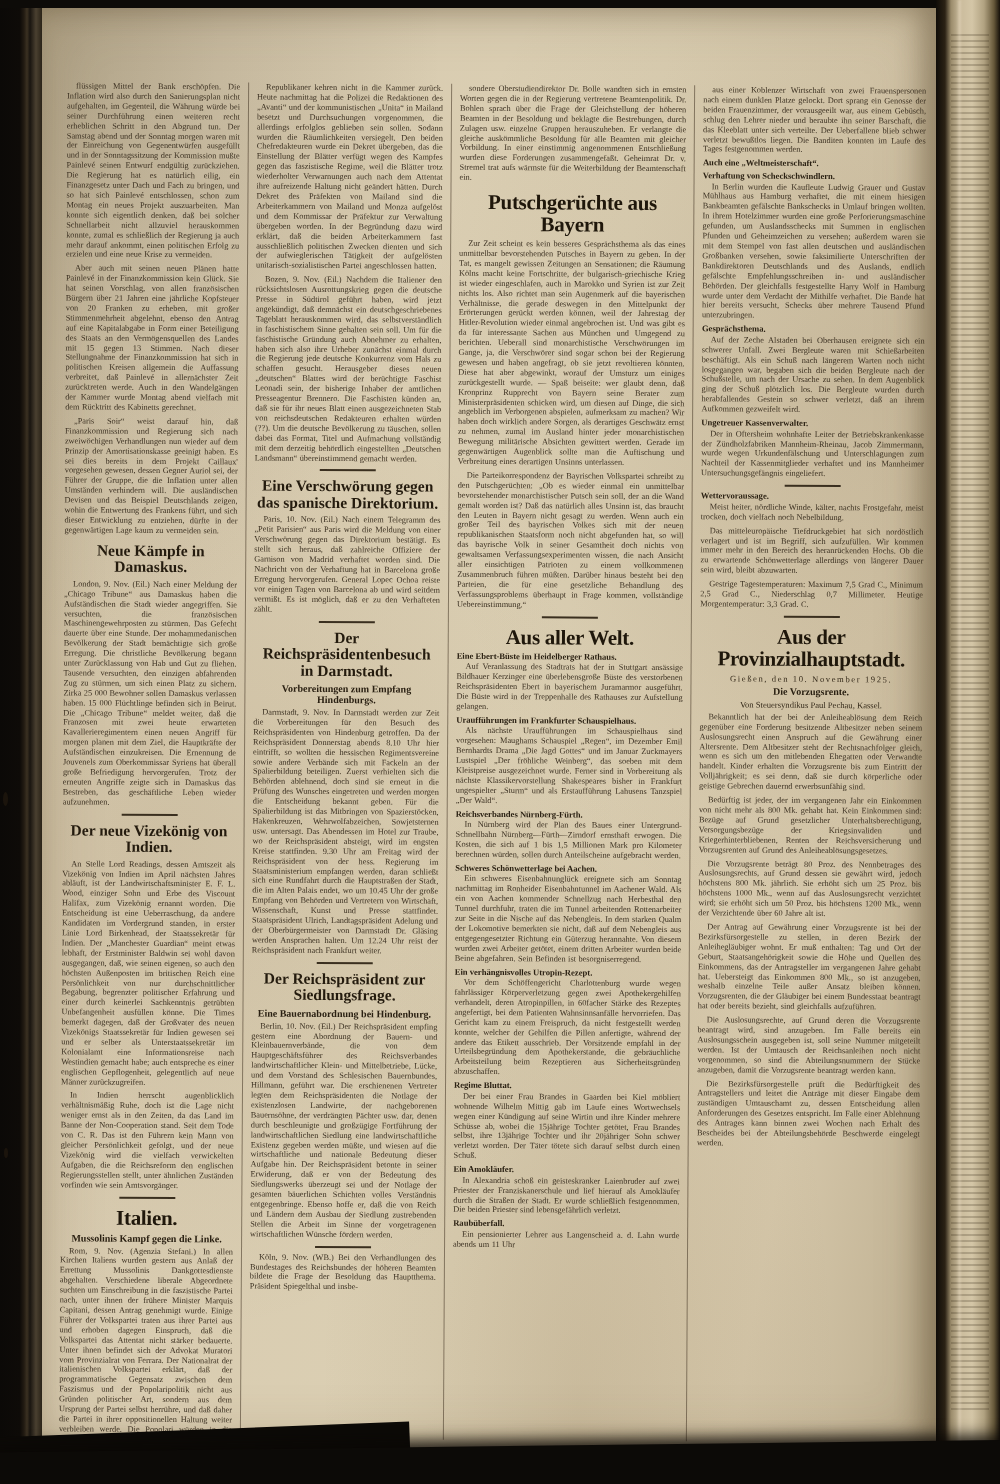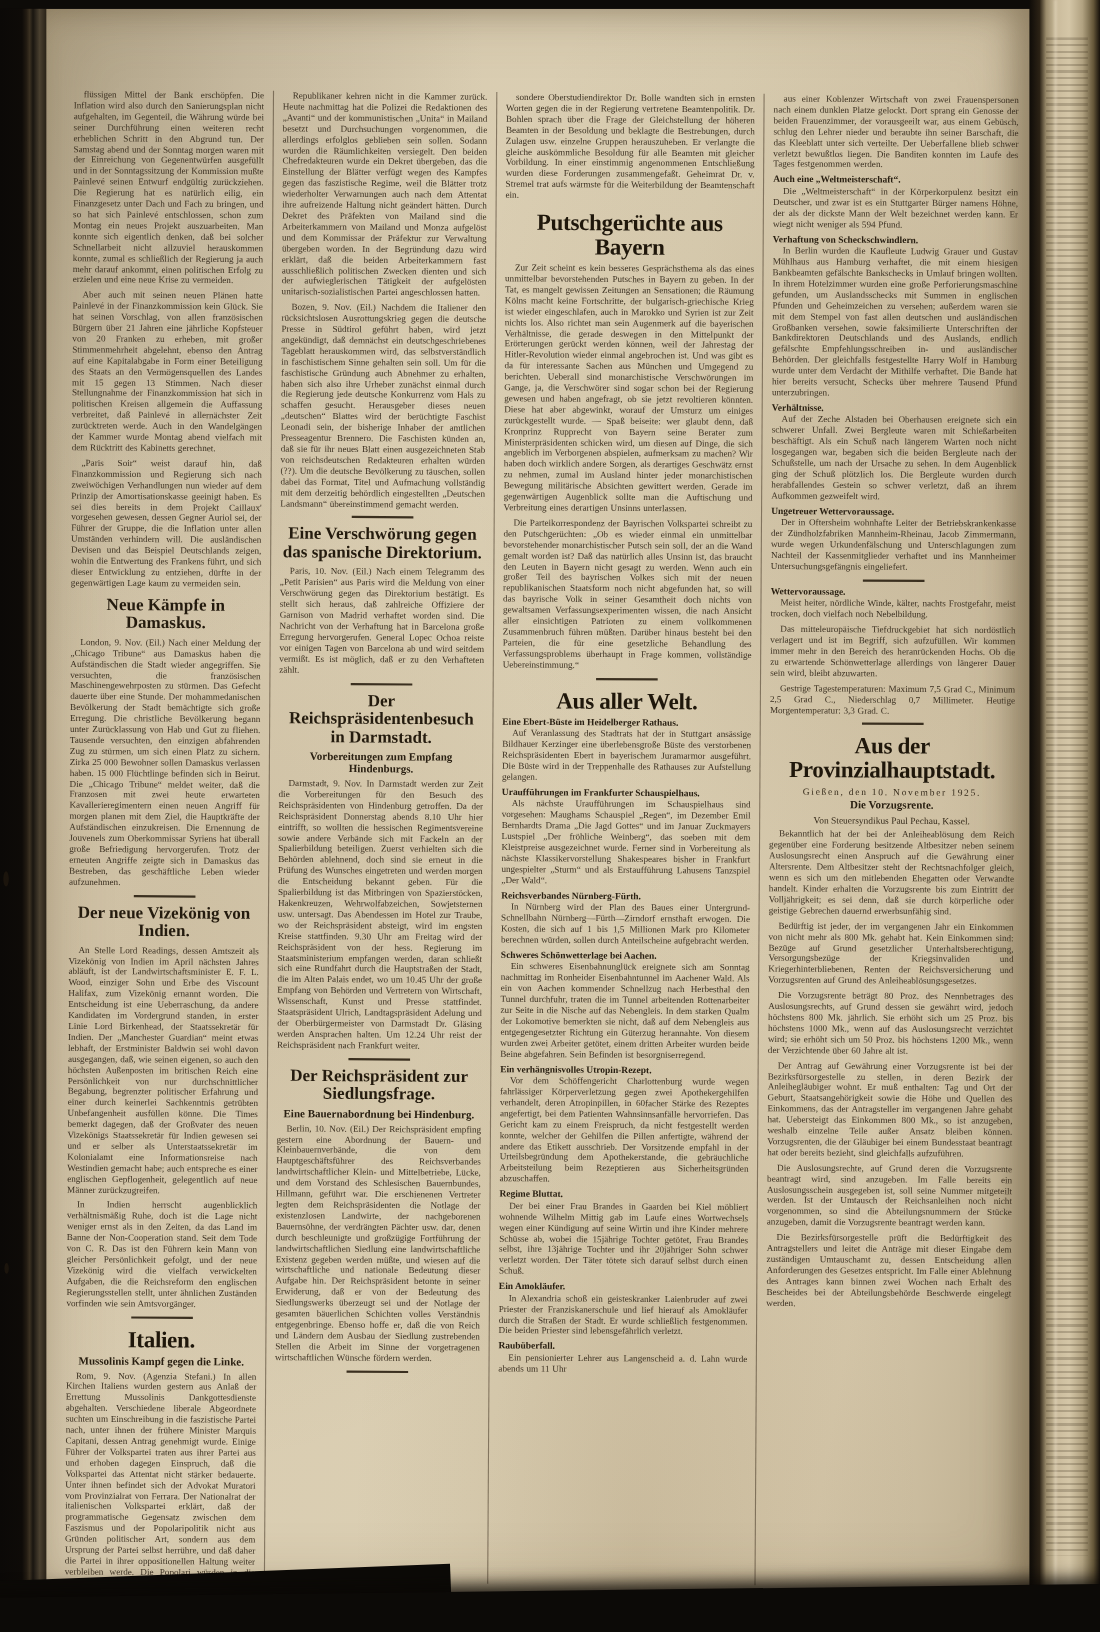--- a/index.html
+++ b/index.html
@@ -92,20 +92,21 @@
           <p class="para">Paris, 10. Nov. (Eil.) Nach einem Telegramm des „Petit Parisien“ aus Paris wird die Meldung von einer Verschwörung gegen das Direktorium bestätigt. Es stellt sich heraus, daß zahlreiche Offiziere der Garnison von Madrid verhaftet worden sind. Die Nachricht von der Verhaftung hat in Barcelona große Erregung hervorgerufen. General Lopec Ochoa reiste vor einigen Tagen von Barcelona ab und wird seitdem vermißt. Es ist möglich, daß er zu den Verhafteten zählt.</p>
           <div class="article-rule"></div>
           <h2 class="headline-major">Der Reichspräsidentenbesuch in Darmstadt.</h2>
           <h3 class="headline-sub">Vorbereitungen zum Empfang Hindenburgs.</h3>
           <p class="para">Darmstadt, 9. Nov. In Darmstadt werden zur Zeit die Vorbereitungen für den Besuch des Reichspräsidenten von Hindenburg getroffen. Da der Reichspräsident Donnerstag abends 8.10 Uhr hier eintrifft, so wollten die hessischen Regimentsvereine sowie andere Verbände sich mit Fackeln an der Spalierbildung beteiligen. Zuerst verhielten sich die Behörden ablehnend, doch sind sie erneut in die Prüfung des Wunsches eingetreten und werden morgen die Entscheidung bekannt geben. Für die Spalierbildung ist das Mitbringen von Spazierstöcken, Hakenkreuzen, Wehrwolfabzeichen, Sowjetsternen usw. untersagt. Das Abendessen im Hotel zur Traube, wo der Reichspräsident absteigt, wird im engsten Kreise stattfinden. 9.30 Uhr am Freitag wird der Reichspräsident von der hess. Regierung im Staatsministerium empfangen werden, daran schließt sich eine Rundfahrt durch die Hauptstraßen der Stadt, die im Alten Palais endet, wo um 10.45 Uhr der große Empfang von Behörden und Vertretern von Wirtschaft, Wissenschaft, Kunst und Presse stattfindet. Staatspräsident Ulrich, Landtagspräsident Adelung und der Oberbürgermeister von Darmstadt Dr. Gläsing werden Ansprachen halten. Um 12.24 Uhr reist der Reichspräsident nach Frankfurt weiter.</p>
           <div class="article-rule"></div>
           <h2 class="headline-major">Der Reichspräsident zur Siedlungsfrage.</h2>
           <h3 class="headline-sub">Eine Bauernabordnung bei Hindenburg.</h3>
           <p class="para">Berlin, 10. Nov. (Eil.) Der Reichspräsident empfing gestern eine Abordnung der Bauern- und Kleinbauernverbände, die von dem Hauptgeschäftsführer des Reichsverbandes landwirtschaftlicher Klein- und Mittelbetriebe, Lücke, und dem Vorstand des Schlesischen Bauernbundes, Hillmann, geführt war. Die erschienenen Vertreter legten dem Reichspräsidenten die Notlage der existenzlosen Landwirte, der nachgeborenen Bauernsöhne, der verdrängten Pächter usw. dar, denen durch beschleunigte und großzügige Fortführung der landwirtschaftlichen Siedlung eine landwirtschaftliche Existenz gegeben werden müßte, und wiesen auf die wirtschaftliche und nationale Bedeutung dieser Aufgabe hin. Der Reichspräsident betonte in seiner Erwiderung, daß er von der Bedeutung des Siedlungswerks überzeugt sei und der Notlage der gesamten bäuerlichen Schichten volles Verständnis entgegenbringe. Ebenso hoffe er, daß die von Reich und Ländern dem Ausbau der Siedlung zustrebenden Stellen die Arbeit im Sinne der vorgetragenen wirtschaftlichen Wünsche fördern werden.</p>
           <div class="article-rule"></div>
+          <p class="para">Köln, 9. Nov. (WB.) Bei den Verhandlungen des Bundestages des Reichsbundes der höheren Beamten bildete die Frage der Besoldung das Hauptthema. Präsident Spiegelthal und insbe-</p>
         </div>
         <div class="col">
           <p class="para">sondere Oberstudiendirektor Dr. Bolle wandten sich in ernsten Worten gegen die in der Regierung vertretene Beamtenpolitik. Dr. Bohlen sprach über die Frage der Gleichstellung der höheren Beamten in der Besoldung und beklagte die Bestrebungen, durch Zulagen usw. einzelne Gruppen herauszuheben. Er verlangte die gleiche auskömmliche Besoldung für alle Beamten mit gleicher Vorbildung. In einer einstimmig angenommenen Entschließung wurden diese Forderungen zusammengefaßt. Geheimrat Dr. v. Stremel trat aufs wärmste für die Weiterbildung der Beamtenschaft ein.</p>
           <h1 class="headline-section">Putschgerüchte aus Bayern</h1>
           <p class="para">Zur Zeit scheint es kein besseres Gesprächsthema als das eines unmittelbar bevorstehenden Putsches in Bayern zu geben. In der Tat, es mangelt gewissen Zeitungen an Sensationen; die Räumung Kölns macht keine Fortschritte, der bulgarisch-griechische Krieg ist wieder eingeschlafen, auch in Marokko und Syrien ist zur Zeit nichts los. Also richtet man sein Augenmerk auf die bayerischen Verhältnisse, die gerade deswegen in den Mittelpunkt der Erörterungen gerückt werden können, weil der Jahrestag der Hitler-Revolution wieder einmal angebrochen ist. Und was gibt es da für interessante Sachen aus München und Umgegend zu berichten. Ueberall sind monarchistische Verschwörungen im Gange, ja, die Verschwörer sind sogar schon bei der Regierung gewesen und haben angefragt, ob sie jetzt revoltieren könnten. Diese hat aber abgewinkt, worauf der Umsturz um einiges zurückgestellt wurde. — Spaß beiseite: wer glaubt denn, daß Kronprinz Rupprecht von Bayern seine Berater zum Ministerpräsidenten schicken wird, um diesen auf Dinge, die sich angeblich im Verborgenen abspielen, aufmerksam zu machen? Wir haben doch wirklich andere Sorgen, als derartiges Geschwätz ernst zu nehmen, zumal im Ausland hinter jeder monarchistischen Bewegung militärische Absichten gewittert werden. Gerade im gegenwärtigen Augenblick sollte man die Auftischung und Verbreitung eines derartigen Unsinns unterlassen.</p>
           <p class="para">Die Parteikorrespondenz der Bayrischen Volkspartei schreibt zu den Putschgerüchten: „Ob es wieder einmal ein unmittelbar bevorstehender monarchistischer Putsch sein soll, der an die Wand gemalt worden ist? Daß das natürlich alles Unsinn ist, das braucht den Leuten in Bayern nicht gesagt zu werden. Wenn auch ein großer Teil des bayrischen Volkes sich mit der neuen republikanischen Staatsform noch nicht abgefunden hat, so will das bayrische Volk in seiner Gesamtheit doch nichts von gewaltsamen Verfassungsexperimenten wissen, die nach Ansicht aller einsichtigen Patrioten zu einem vollkommenen Zusammenbruch führen müßten. Darüber hinaus besteht bei den Parteien, die für eine gesetzliche Behandlung des Verfassungsproblems überhaupt in Frage kommen, vollständige Uebereinstimmung.“</p>
           <div class="article-rule"></div>
           <h1 class="headline-section">Aus aller Welt.</h1>
           <h4 class="headline-news">Eine Ebert-Büste im Heidelberger Rathaus.</h4>
           <p class="para">Auf Veranlassung des Stadtrats hat der in Stuttgart ansässige Bildhauer Kerzinger eine überlebensgroße Büste des verstorbenen Reichspräsidenten Ebert in bayerischem Juramarmor ausgeführt. Die Büste wird in der Treppenhalle des Rathauses zur Aufstellung gelangen.</p>
@@ -120,26 +121,25 @@
           <h4 class="headline-news">Regime Bluttat.</h4>
           <p class="para">Der bei einer Frau Brandes in Gaarden bei Kiel möbliert wohnende Wilhelm Mittig gab im Laufe eines Wortwechsels wegen einer Kündigung auf seine Wirtin und ihre Kinder mehrere Schüsse ab, wobei die 15jährige Tochter getötet, Frau Brandes selbst, ihre 13jährige Tochter und ihr 20jähriger Sohn schwer verletzt worden. Der Täter tötete sich darauf selbst durch einen Schuß.</p>
           <h4 class="headline-news">Ein Amokläufer.</h4>
           <p class="para">In Alexandria schoß ein geisteskranker Laienbruder auf zwei Priester der Franziskanerschule und lief hierauf als Amokläufer durch die Straßen der Stadt. Er wurde schließlich festgenommen. Die beiden Priester sind lebensgefährlich verletzt.</p>
           <h4 class="headline-news">Raubüberfall.</h4>
           <p class="para">Ein pensionierter Lehrer aus Langenscheid a. d. Lahn wurde abends um 11 Uhr</p>
         </div>
         <div class="col">
           <p class="para">aus einer Koblenzer Wirtschaft von zwei Frauenspersonen nach einem dunklen Platze gelockt. Dort sprang ein Genosse der beiden Frauenzimmer, der vorausgeeilt war, aus einem Gebüsch, schlug den Lehrer nieder und beraubte ihn seiner Barschaft, die das Kleeblatt unter sich verteilte. Der Ueberfallene blieb schwer verletzt bewußtlos liegen. Die Banditen konnten im Laufe des Tages festgenommen werden.</p>
           <h4 class="headline-news">Auch eine „Weltmeisterschaft“.</h4>
-          <p class="para">Die „Weltmeisterschaft“ in der Körperkorpulenz besitzt ein Deutscher, und zwar ist es ein Stuttgarter Bürger namens Höhne, der als der dickste Mann der Welt bezeichnet werden kann. Er wiegt nicht weniger als 594 Pfund.</p>
           <h4 class="headline-news">Verhaftung von Scheckschwindlern.</h4>
           <p class="para">In Berlin wurden die Kaufleute Ludwig Grauer und Gustav Mühlhaus aus Hamburg verhaftet, die mit einem hiesigen Bankbeamten gefälschte Bankschecks in Umlauf bringen wollten. In ihrem Hotelzimmer wurden eine große Perforierungsmaschine gefunden, um Auslandsschecks mit Summen in englischen Pfunden und Geheimzeichen zu versehen; außerdem waren sie mit dem Stempel von fast allen deutschen und ausländischen Großbanken versehen, sowie faksimilierte Unterschriften der Bankdirektoren Deutschlands und des Auslands, endlich gefälschte Empfehlungsschreiben in- und ausländischer Behörden. Der gleichfalls festgestellte Harry Wolf in Hamburg wurde unter dem Verdacht der Mithilfe verhaftet. Die Bande hat hier bereits versucht, Schecks über mehrere Tausend Pfund unterzubringen.</p>
-          <h4 class="headline-news">Verhältnisse.</h4>
+          <h4 class="headline-news">Gesprächsthema.</h4>
           <p class="para">Auf der Zeche Alstaden bei Oberhausen ereignete sich ein schwerer Unfall. Zwei Bergleute waren mit Schießarbeiten beschäftigt. Als ein Schuß nach längerem Warten noch nicht losgegangen war, begaben sich die beiden Bergleute nach der Schußstelle, um nach der Ursache zu sehen. In dem Augenblick ging der Schuß plötzlich los. Die Bergleute wurden durch herabfallendes Gestein so schwer verletzt, daß an ihrem Aufkommen gezweifelt wird.</p>
-          <h4 class="headline-news">Ungetreuer Wettervoraussage.</h4>
+          <h4 class="headline-news">Ungetreuer Kassenverwalter.</h4>
           <p class="para">Der in Oftersheim wohnhafte Leiter der Betriebskrankenkasse der Zündholzfabriken Mannheim-Rheinau, Jacob Zimmermann, wurde wegen Urkundenfälschung und Unterschlagungen zum Nachteil der Kassenmitglieder verhaftet und ins Mannheimer Untersuchungsgefängnis eingeliefert.</p>
           <div class="article-rule"></div>
           <h4 class="headline-news">Wettervoraussage.</h4>
           <p class="para">Meist heiter, nördliche Winde, kälter, nachts Frostgefahr, meist trocken, doch vielfach noch Nebelbildung.</p>
           <p class="para">Das mitteleuropäische Tiefdruckgebiet hat sich nordöstlich verlagert und ist im Begriff, sich aufzufüllen. Wir kommen immer mehr in den Bereich des heranrückenden Hochs. Ob die zu erwartende Schönwetterlage allerdings von längerer Dauer sein wird, bleibt abzuwarten.</p>
           <p class="para">Gestrige Tagestemperaturen: Maximum 7,5 Grad C., Minimum 2,5 Grad C., Niederschlag 0,7 Millimeter. Heutige Morgentemperatur: 3,3 Grad. C.</p>
           <div class="article-rule"></div>
           <h1 class="headline-section">Aus der Provinzialhauptstadt.</h1>
           <div class="dateline">Gießen, den 10. November 1925.</div>
           <h3 class="headline-sub">Die Vorzugsrente.</h3>

